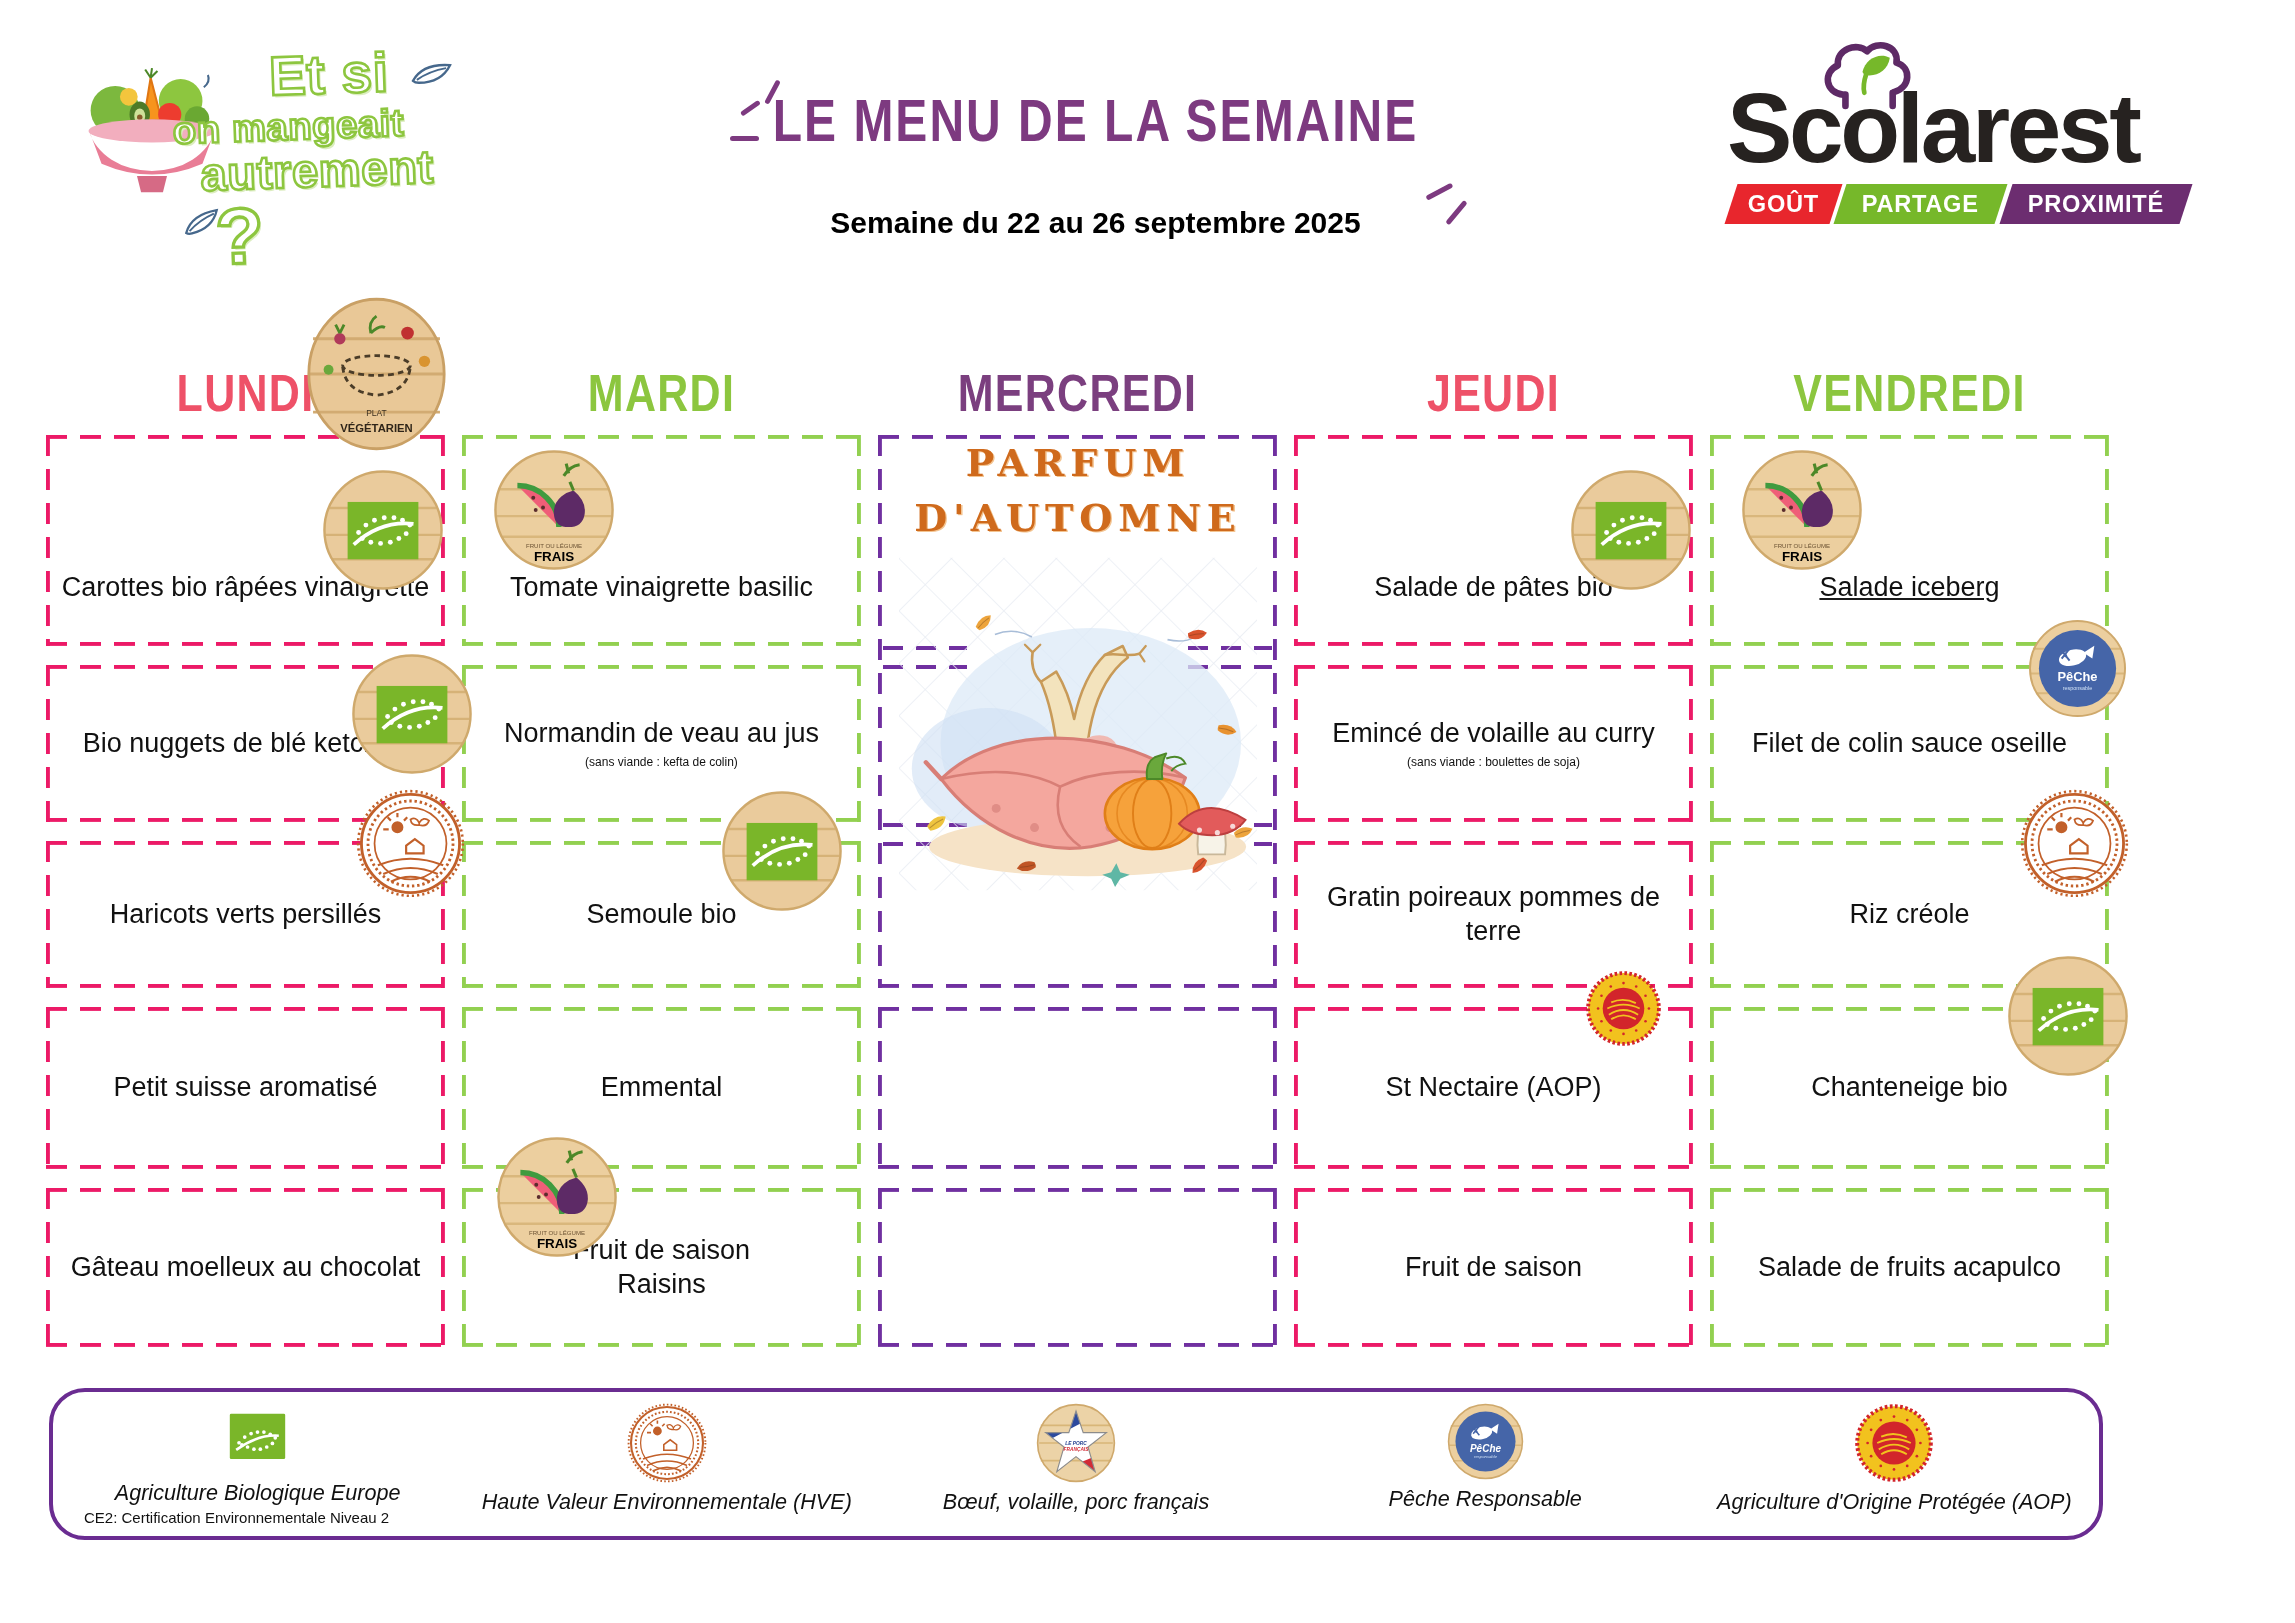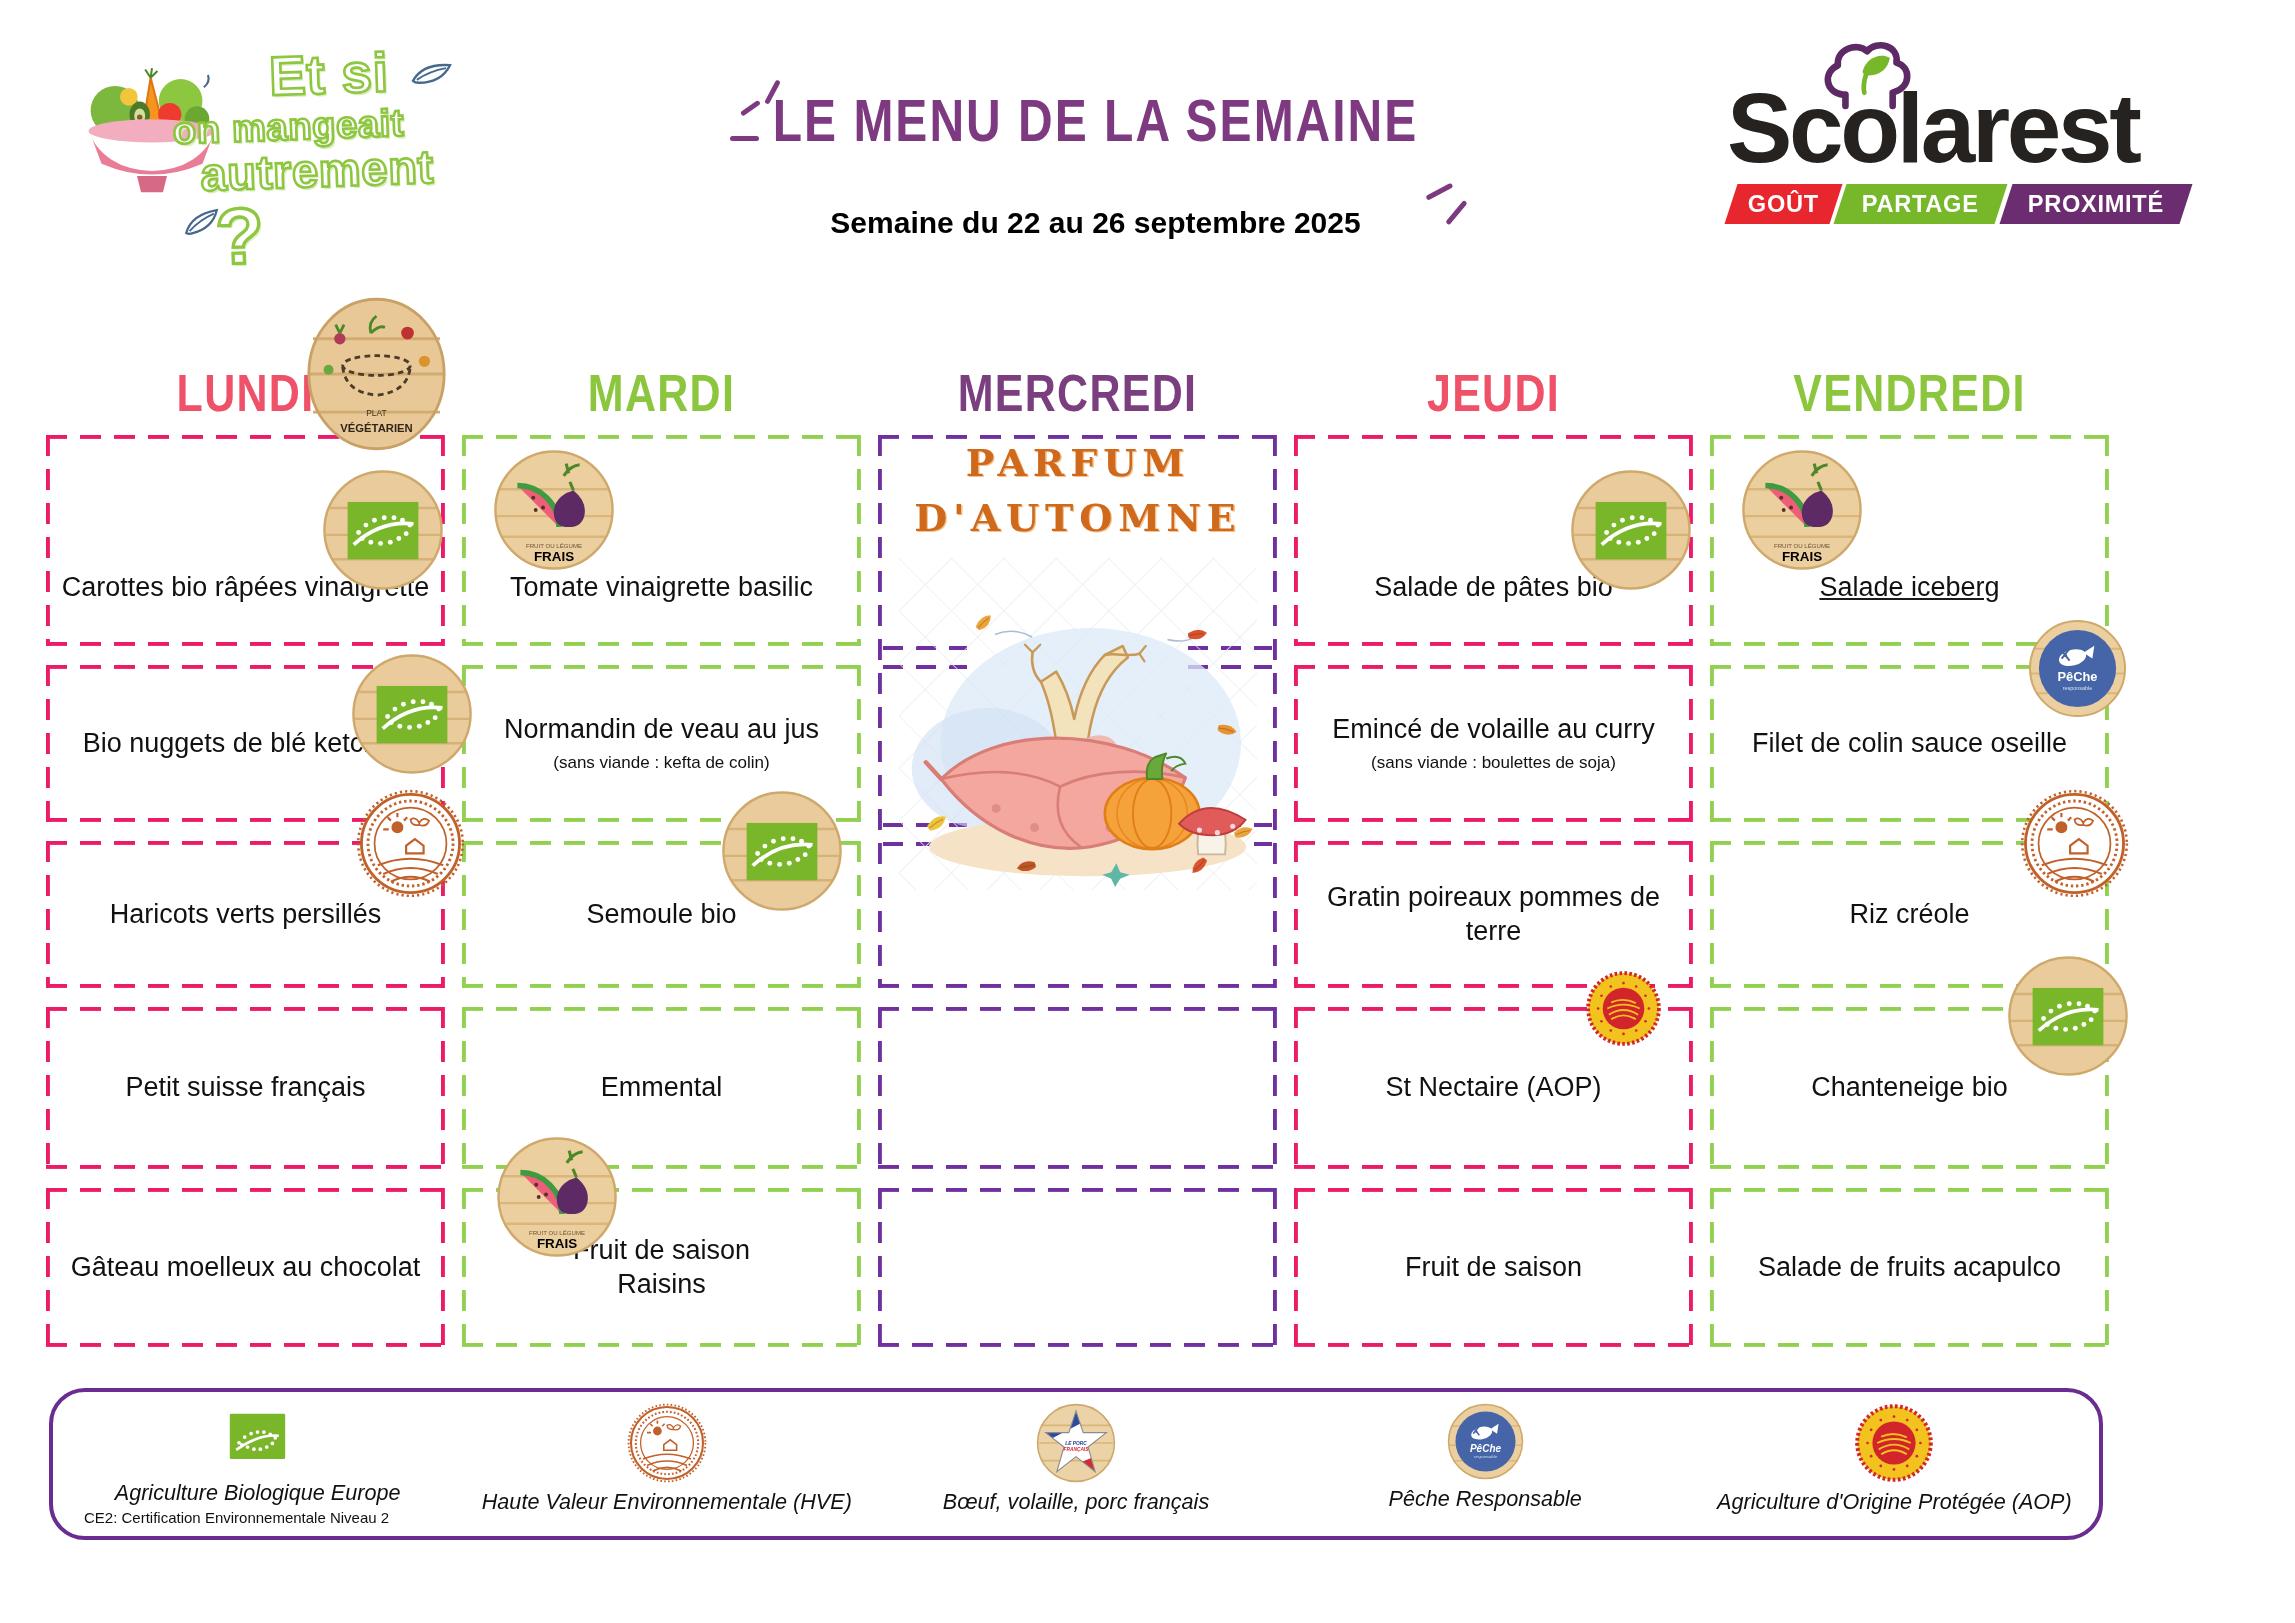--- a/index.html
+++ b/index.html
@@ -57,21 +57,21 @@
 
   
   #grid{position:absolute;left:46px;top:435px;display:grid;
         grid-template-columns:repeat(5,399px);column-gap:17px;
         grid-template-rows:211px 157px 147px 162px 159px;row-gap:19px;}
   .cell{display:flex;flex-direction:column;justify-content:center;align-items:center;
         text-align:center;padding:0 11.8px;box-sizing:border-box;}
   .cell .txtwrap{line-height:1.25;}
   .cell.r1 .txtwrap{transform:translateY(47px);}
   .itemtxt{font-size:27px;color:#111;}
-  .itemsub{font-size:17px;color:#111;margin-top:5.2px;}
+  .itemsub{font-size:12px;color:#111;margin-top:5.2px;}
   .badge{position:absolute;z-index:4;}
   .pos-tr{top:34px;right:1.3px;}
   .pos-tl{top:14.4px;left:31px;}
   .pos-corner-tr{top:-11.8px;right:-27.5px;}
   .pos-straddle-tr{top:-52px;right:-19.6px;}
   .pos-straddle-tr-in{top:-51px;right:18.3px;}
   .pos-straddle-tl{top:-52px;left:34px;}
   .pos-peche-tr{top:-46px;right:-18.3px;}
   .pos-aop{top:-37px;right:31px;}
   .b-lg{width:122px;height:122px;}
@@ -351,21 +351,21 @@
       <div class="cell dashedbox" style="--bc: #EC1A67; grid-area: 3 / 1;">
         <div class="txtwrap">
           <div class="itemtxt">Haricots verts persillés</div>
         </div>
         <svg viewBox="0 0 100 100" class="badge pos-straddle-tr b-md">
           <use href="#sym-hve"></use>
         </svg>
       </div>
       <div class="cell dashedbox" style="--bc: #EC1A67; grid-area: 4 / 1;">
         <div class="txtwrap">
-          <div class="itemtxt">Petit suisse français</div>
+          <div class="itemtxt">Petit suisse aromatisé</div>
         </div>
       </div>
       <div class="cell dashedbox" style="--bc: #EC1A67; grid-area: 5 / 1;">
         <div class="txtwrap">
           <div class="itemtxt">Gâteau moelleux au chocolat</div>
         </div>
       </div>
       <div class="cell dashedbox r1" style="--bc: #92D050; grid-area: 1 / 2;">
         <div class="txtwrap">
           <div class="itemtxt">Tomate vinaigrette basilic</div>

